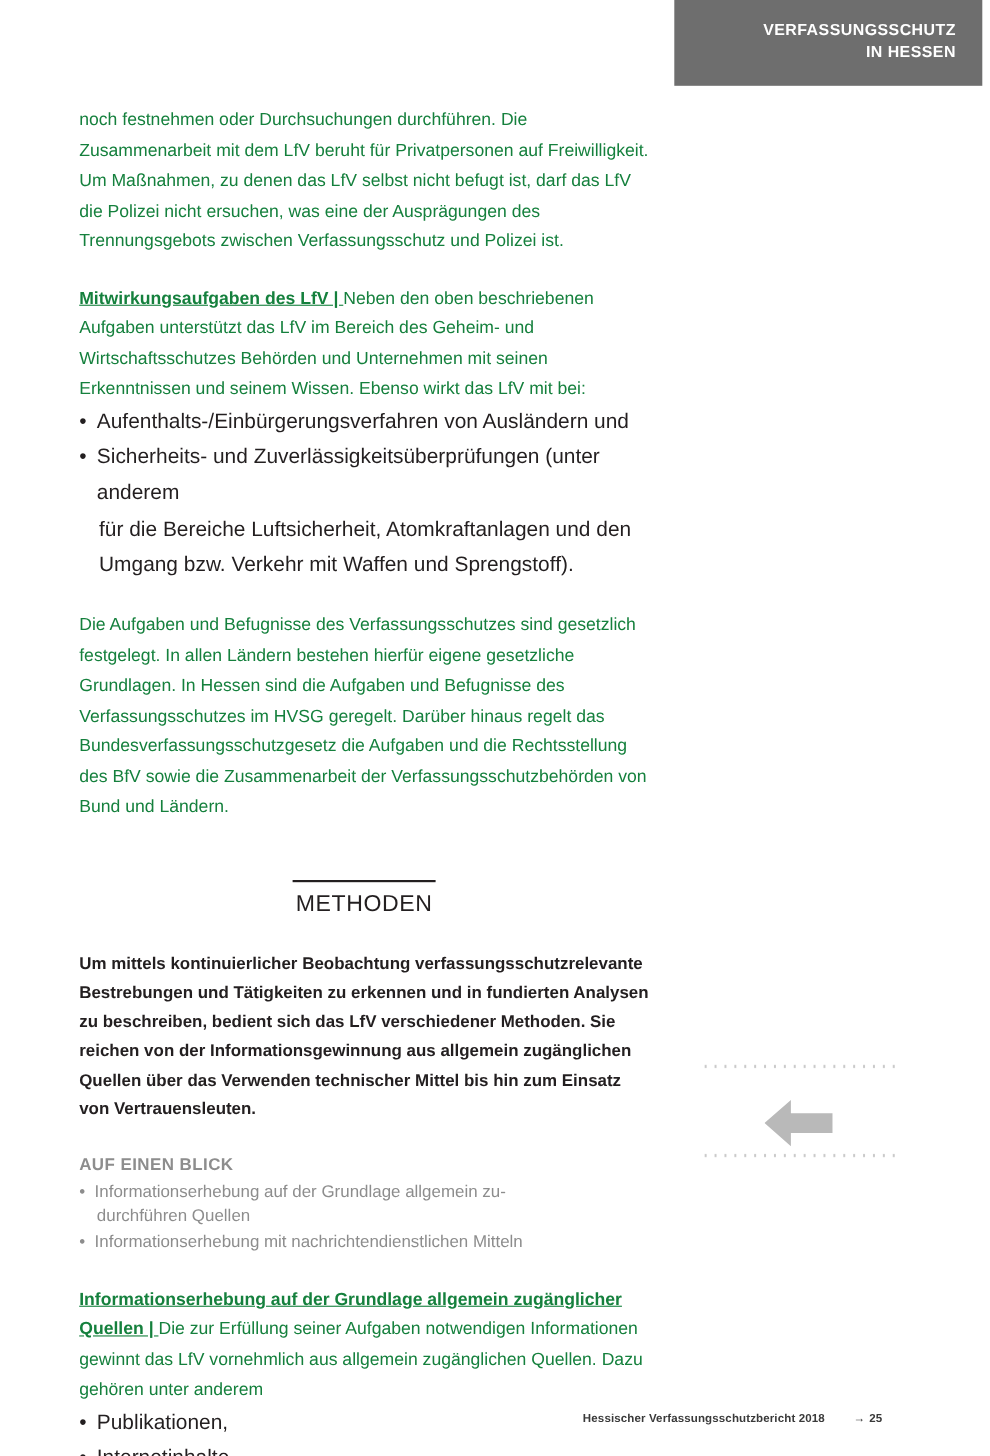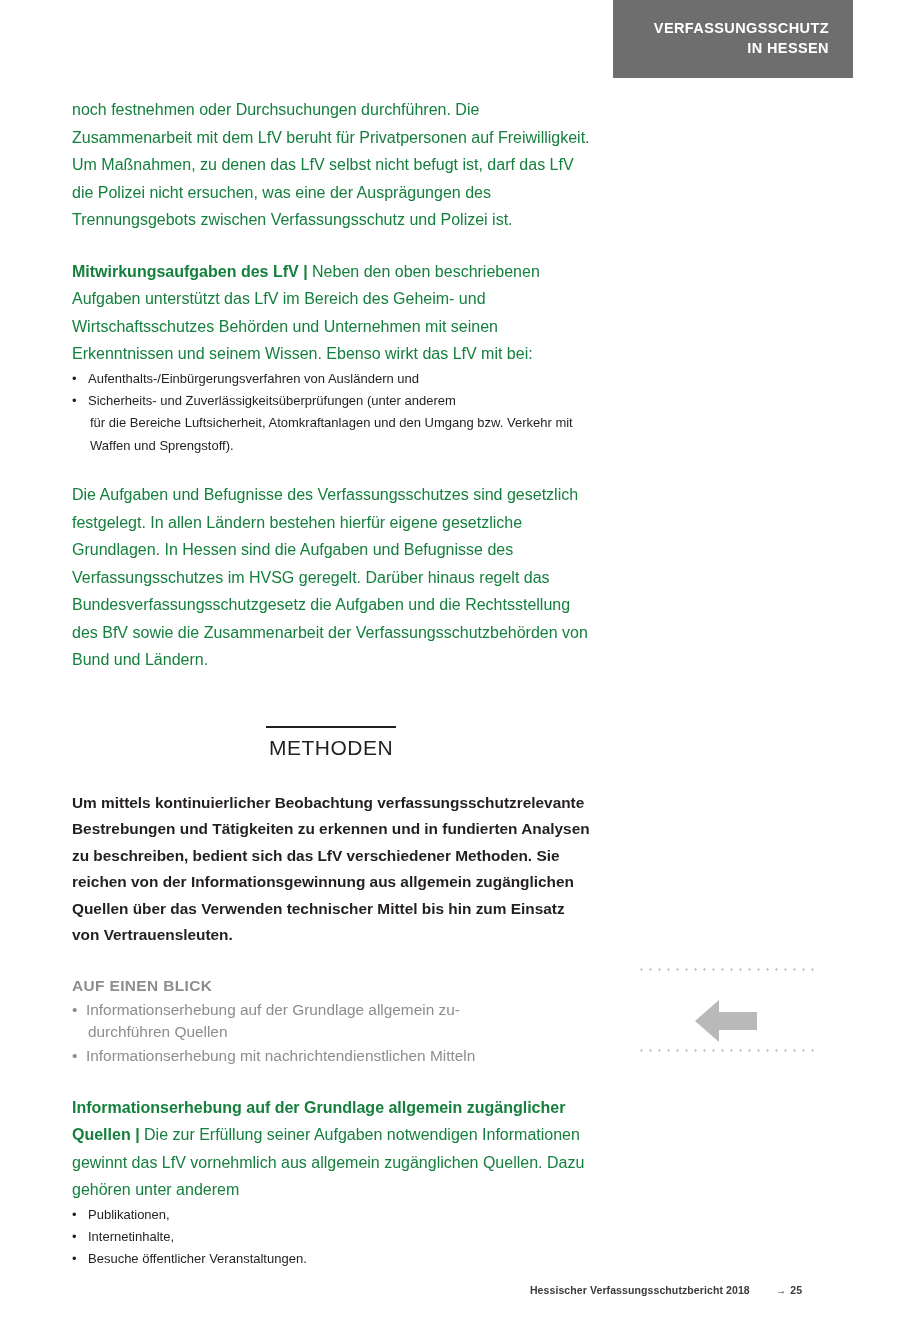--- a/index.html
+++ b/index.html
@@ -14,21 +14,21 @@
     color: #231f20;
     position: relative;
     overflow: hidden;
   }
 
   
   .header-tab {
     position: absolute;
     top: 0;
     left: 613px;
-    width: 240px;
+    width: 280px;
     height: 78px;
     background: #6e6e6e;
     display: flex;
     flex-direction: column;
     align-items: flex-end;
     justify-content: center;
     padding-right: 24px;
     box-sizing: border-box;
   }
   .header-tab .line {
@@ -53,29 +53,30 @@
     line-height: 1.72;
     margin: 0 0 24px 0;
     color: #15803d;
     text-align: left;
   }
   p.body.tight {
     margin-bottom: 0;
   }
   .lead {
     font-weight: bold;
+    text-decoration: underline;
   }
 
   ul.bullets {
     list-style: none;
     margin: 0 0 24px 0;
     padding: 0;
   }
   ul.bullets li {
-    font-size: 13px;
+    font-size: 19px;
     line-height: 1.72;
     position: relative;
     padding-left: 16px;
     margin: 0;
   }
   ul.bullets li::before {
     content: "\2022";
     position: absolute;
     left: 0;
     top: 0;

